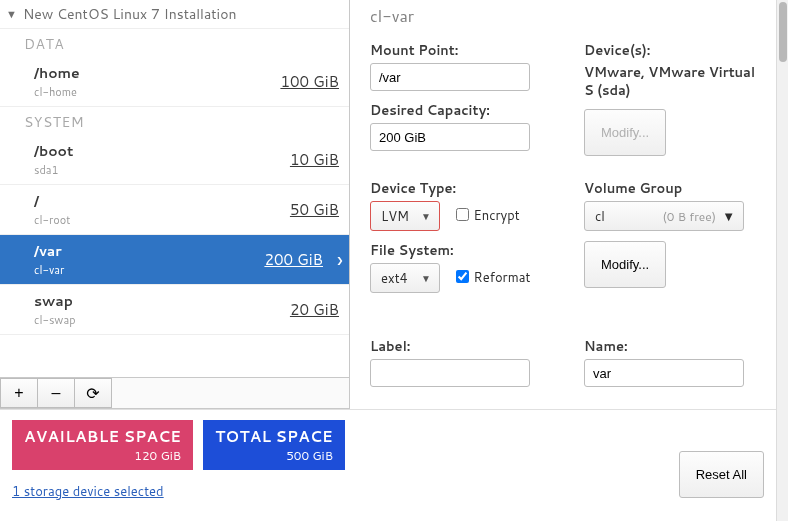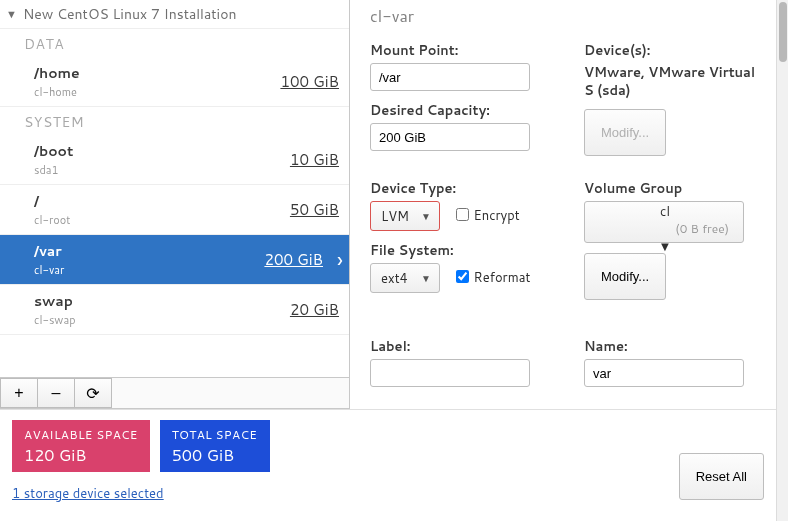--- a/index.html
+++ b/index.html
@@ -144,43 +144,42 @@
     min-width: 70px;
   }
   .select.hl { border: 1px solid #d9534f; }
   .select .arrow { margin-left: 10px; font-size: 10px; color: #555; }
   .vg-select {
     display: inline-flex;
     align-items: center;
     background: linear-gradient(#fdfdfd,#efefef);
     border: 1px solid #bdbdbd;
     border-radius: 3px;
-    height: 42px;
+    height: 30px;
     padding: 0 8px 0 10px;
     font-size: 13px;
     cursor: pointer;
     min-width: 160px;
-    flex-direction: column;
   }
   .vg-select .free { color: #9a9a9a; margin-left: auto; margin-right: 6px; font-size: 12px;}
   .chk-row { display:inline-flex; align-items:flex-end; margin-left: 8px; }
   .chk-row input { margin-right: 5px; }
   
   .bottom {
     padding: 10px 12px 6px 12px;
     position: relative;
   }
   .space-cards { display: flex; gap: 10px; }
   .card {
     padding: 6px 12px 6px 12px;
     color: #fff;
     min-width: 110px;
   }
-  .card .t { font-size: 12px; letter-spacing: 0.3px; }
-  .card .v { font-size: 16px; }
+  .card .t { font-size: 15px; letter-spacing: 0.3px; font-weight: bold; }
+  .card .v { font-size: 12px; text-align: right; }
   .card.avail { background: #d9416c; }
   .card.total { background: #1d4ed8; }
   .storage-link {
     color: #2a5fbb;
     text-decoration: underline;
     font-size: 13px;
     margin-top: 12px;
     display: inline-block;
     cursor: pointer;
   }

